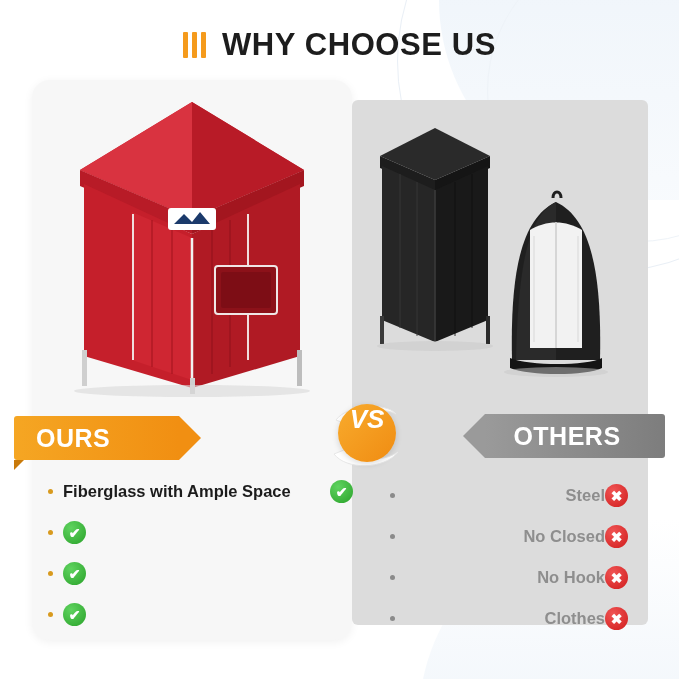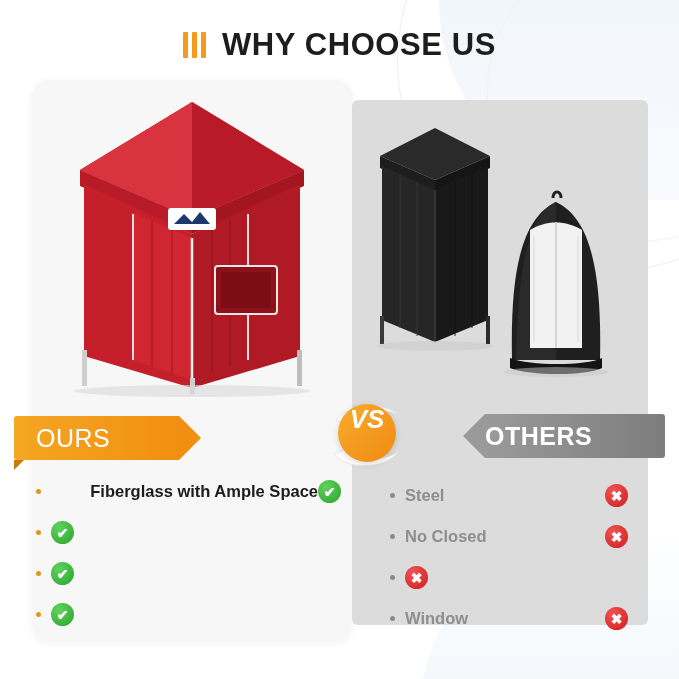--- a/index.html
+++ b/index.html
@@ -64,37 +64,37 @@
   .img-others{position:absolute;left:360px;top:110px;width:285px;height:300px;}
 
   
   .ribbon-ours{
     position:absolute;left:14px;top:416px;height:44px;width:165px;
     background:linear-gradient(90deg,#f5a623 0%,#f18f12 100%);
     display:flex;align-items:center;
     border-radius:3px 0 0 3px;
   }
   .ribbon-ours .txt{
-    color:#fff;font-size:25px;font-weight:normal;margin-left:22px;letter-spacing:.5px;
+    color:#fff;font-size:25px;font-weight:bold;margin-left:22px;letter-spacing:.5px;
   }
   .ribbon-ours:after{
     content:"";position:absolute;right:-22px;top:0;
     border-top:22px solid transparent;border-bottom:22px solid transparent;
     border-left:22px solid #f18f12;
   }
   .ribbon-ours-tail{
     position:absolute;left:14px;top:460px;width:10px;height:10px;
     background:#c97a0a;
     clip-path:polygon(0 0,100% 0,0 100%);
   }
 
   .ribbon-others{
     position:absolute;right:14px;top:414px;height:44px;width:180px;
     background:linear-gradient(90deg,#9a9a9a 0%,#7d7d7d 100%);
-    display:flex;align-items:center;justify-content:flex-start;
+    display:flex;align-items:center;justify-content:center;
     border-radius:0 3px 3px 0;
   }
   .ribbon-others .txt{
     color:#fff;font-size:25px;font-weight:bold;margin-right:16px;letter-spacing:.5px;
   }
   .ribbon-others:before{
     content:"";position:absolute;left:-22px;top:0;
     border-top:22px solid transparent;border-bottom:22px solid transparent;
     border-right:22px solid #9a9a9a;
   }
@@ -109,41 +109,41 @@
     display:flex;align-items:flex-start;justify-content:center;
     box-shadow:0 2px 6px rgba(0,0,0,.15);
   }
   .vs .circle span{color:#fff;font-size:26px;font-weight:bold;font-style:italic;}
   .vs .swoosh{
     position:absolute;left:0;top:0;width:72px;height:72px;
   }
 
   
   .list-ours{
-    position:absolute;left:36px;top:476px;width:305px;text-align:right;
+    position:absolute;left:48px;top:476px;width:305px;
   }
   .list-ours .row{
     display:flex;align-items:center;height:31px;margin-bottom:10px;
   }
   .list-ours .dot{
     width:5px;height:5px;border-radius:50%;background:#d89a1e;margin-right:10px;flex:0 0 auto;
   }
   .list-ours .label{
     font-size:16.5px;color:#1c1c1c;font-weight:bold;flex:1 1 auto;
   }
   .mark{
     width:23px;height:23px;border-radius:50%;flex:0 0 auto;
     display:flex;align-items:center;justify-content:center;
     font-size:14px;color:#fff;font-weight:bold;
   }
   .mark.ok{background:radial-gradient(circle at 35% 30%,#5fd35f,#2aa22a);}
   .mark.no{background:radial-gradient(circle at 35% 30%,#f05454,#d01c1c);}
 
   .list-others{
-    position:absolute;left:390px;top:480px;width:238px;
+    position:absolute;left:390px;top:480px;width:238px;text-align:right;
   }
   .list-others .row{
     display:flex;align-items:center;height:31px;margin-bottom:10px;
   }
   .list-others .dot{
     width:5px;height:5px;border-radius:50%;background:#8b8b8b;margin-right:10px;flex:0 0 auto;
   }
   .list-others .label{
     font-size:16.5px;color:#8e8e8e;font-weight:bold;flex:1 1 auto;
   }
@@ -288,22 +288,23 @@
       <div class="label">Steel</div>
       <div class="mark no">✖</div>
     </div>
     <div class="row">
       <div class="dot"></div>
       <div class="label">No Closed</div>
       <div class="mark no">✖</div>
     </div>
     <div class="row">
       <div class="dot"></div>
+      <div class="label">No Hook</div>
       <div class="mark no">✖</div>
     </div>
     <div class="row">
       <div class="dot"></div>
-      <div class="label">Window</div>
+      <div class="label">Clothes</div>
       <div class="mark no">✖</div>
     </div>
   </div>
 
 </div>
 
 </body></html>

